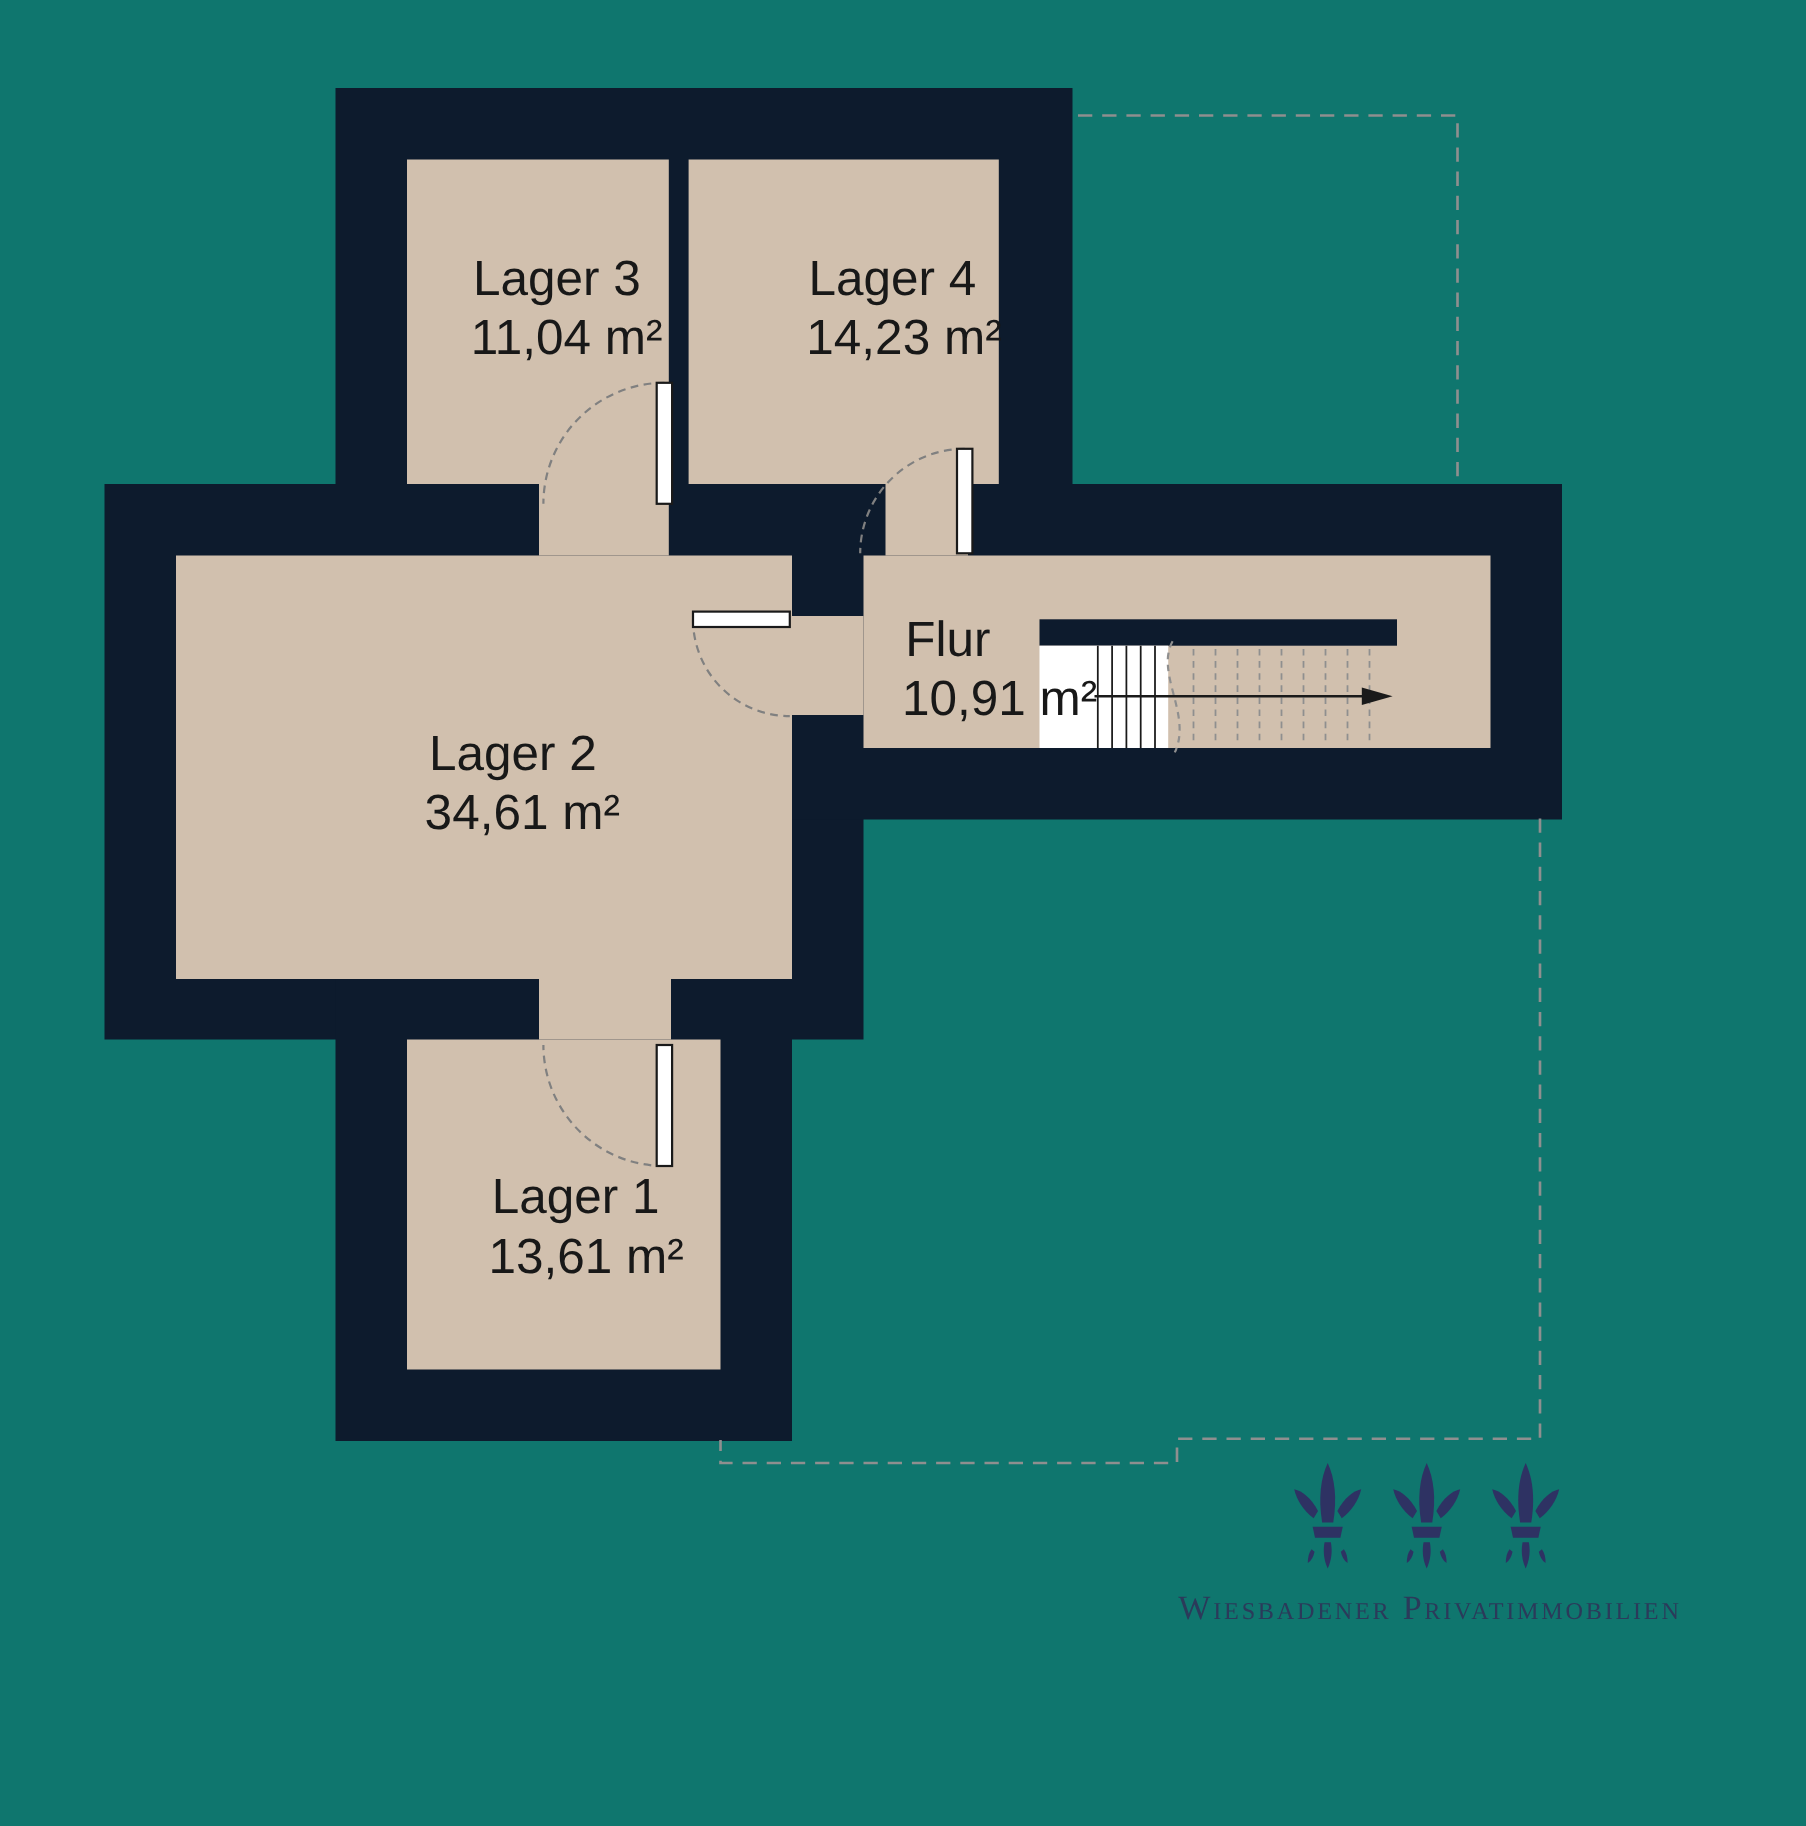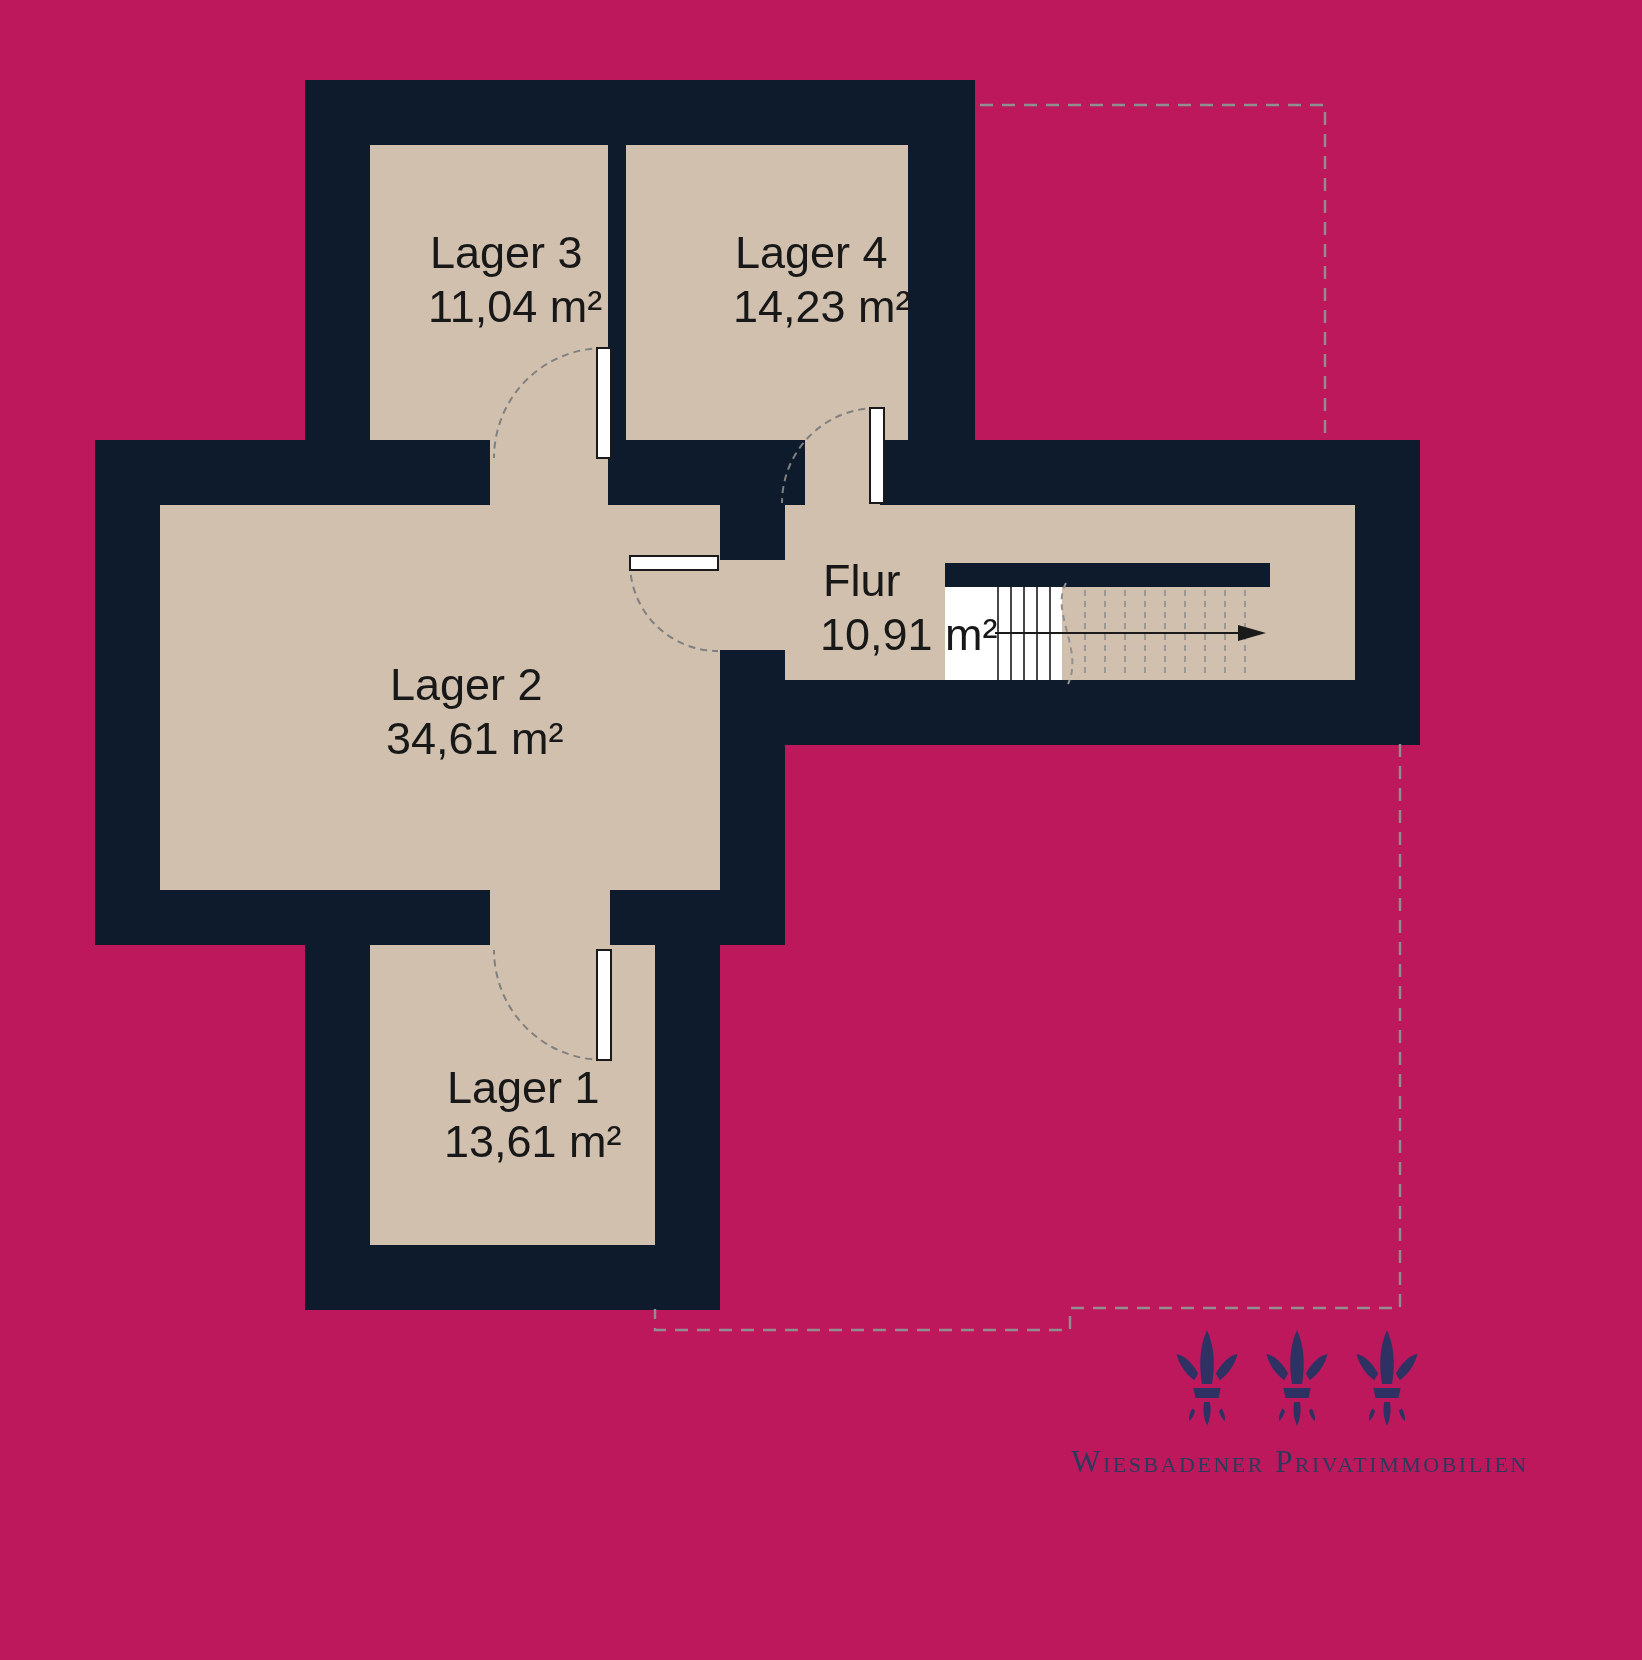--- a/index.html
+++ b/index.html
@@ -1,16 +1,16 @@
 <!DOCTYPE html>
 <html><head>
 <meta charset="utf-8">
 <style>
   html,body{margin:0;padding:0;background:#fff;}
-  .page{position:relative;width:1642px;height:1660px;background:#be185d;overflow:hidden;}
+  .page{position:relative;width:1642px;height:1660px;background:#0f766e;overflow:hidden;}
   svg{display:block;}
   .room-name,.room-area{font-family:"Liberation Sans",sans-serif;font-size:45px;fill:#181818;}
   .logo-text{font-family:"Liberation Serif",serif;font-size:31px;font-variant:small-caps;letter-spacing:2.5px;}
   .door-leaf{fill:#ffffff;stroke:#1a1a1a;stroke-width:2;}
   .door-arc{fill:none;stroke:#808080;stroke-width:2;stroke-dasharray:7 5;}
   .roofline{fill:none;stroke-width:2.4;stroke-dasharray:13 9;}
   .tread{stroke:#1a1a1a;stroke-width:1.6;}
   .tread-dashed{stroke:#8f8f8f;stroke-width:1.6;stroke-dasharray:6 5;}
   .cutline{fill:none;stroke:#8f8f8f;stroke-width:2;stroke-dasharray:6 5;}
   .stair-arrow{stroke:#1a1a1a;stroke-width:2.2;}

